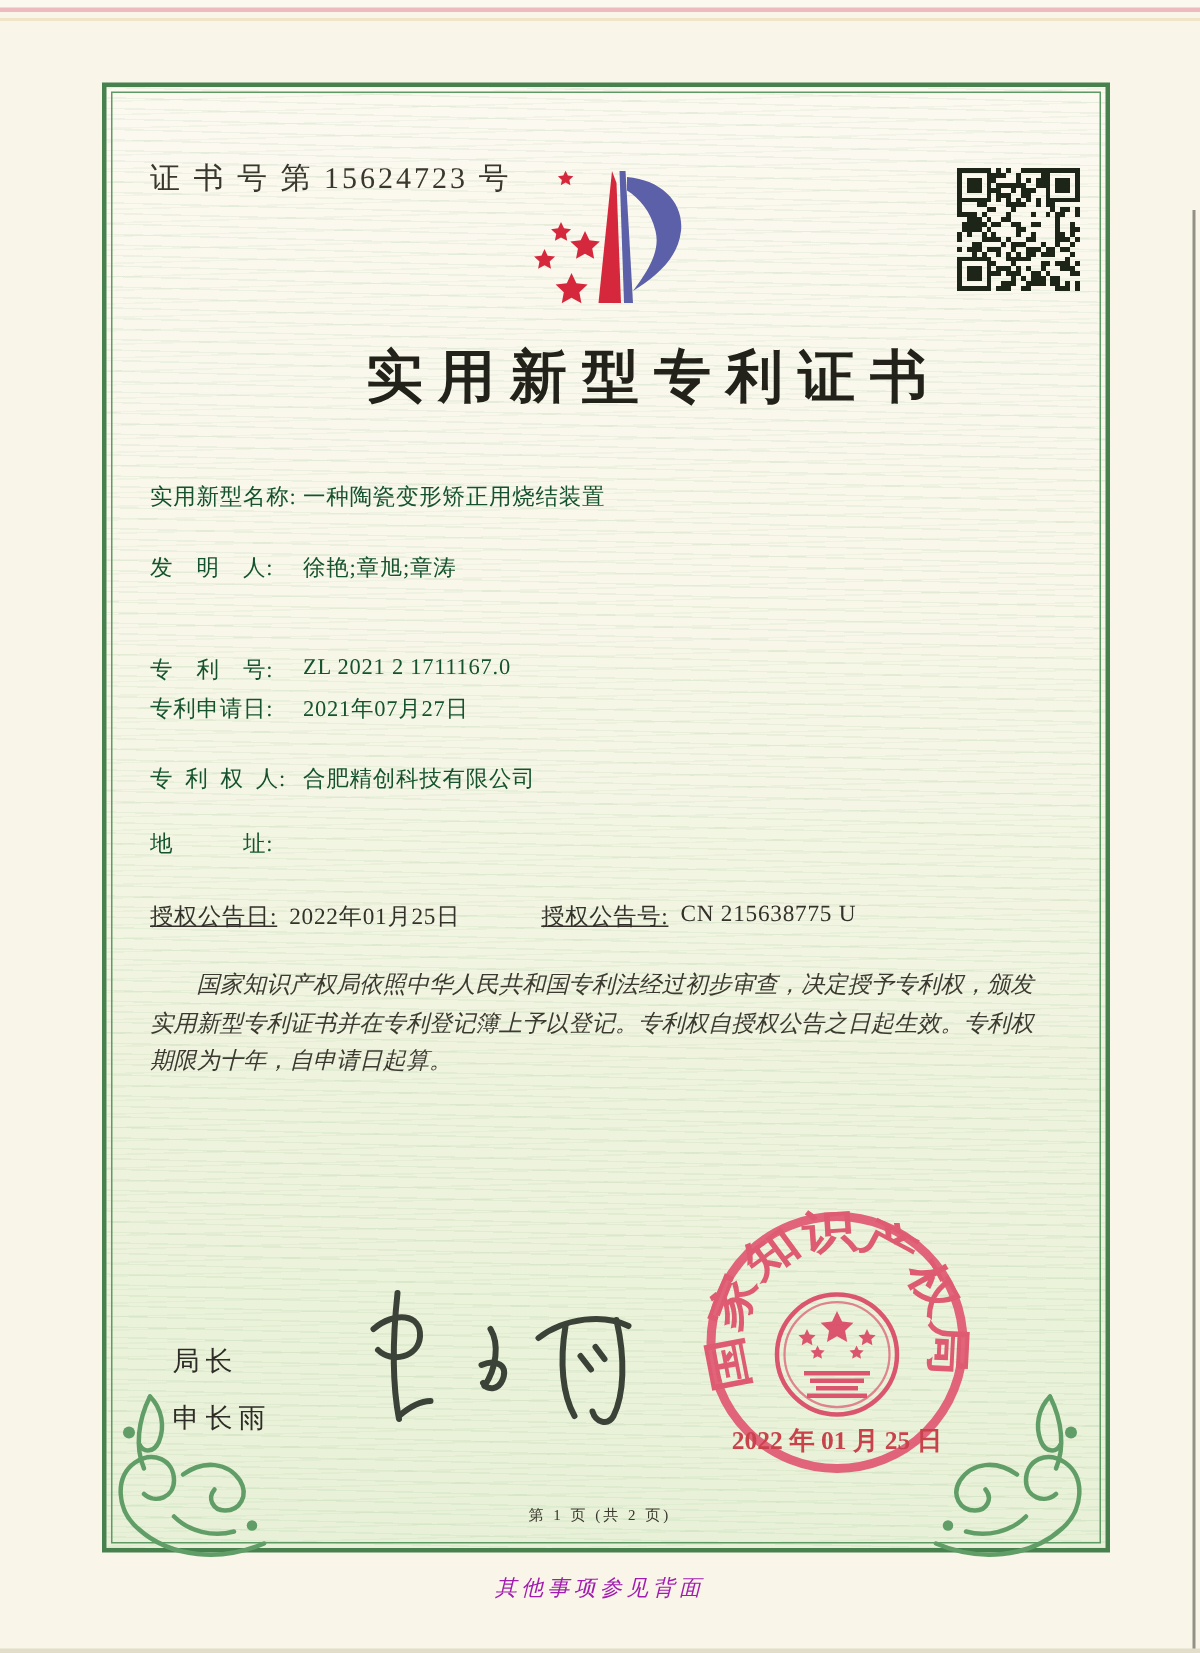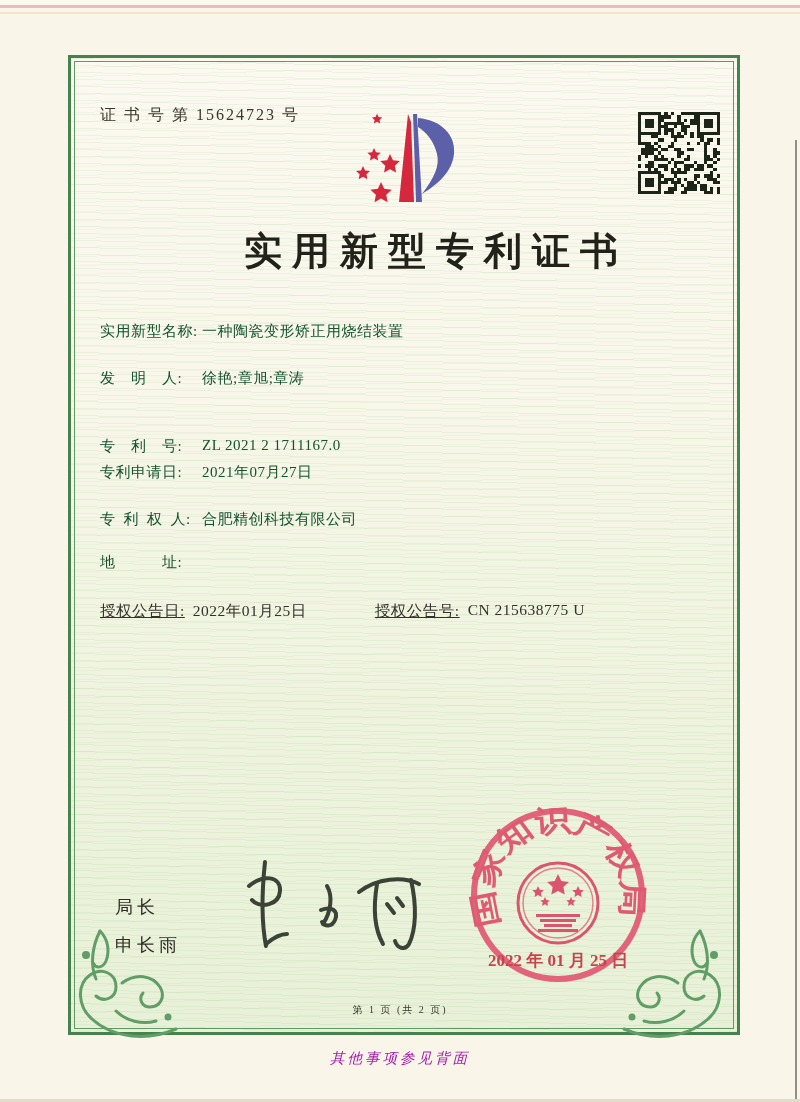--- a/index.html
+++ b/index.html
@@ -25,31 +25,31 @@
       linear-gradient(180deg,#fcf9f0 0%,#f8f7e9 35%,#eef3dd 70%,#e8f1d7 100%);
     border:3px solid #47824e;
     box-sizing:border-box;
   }
   .sheet::before{
     content:"";position:absolute;left:3px;top:3px;right:3px;bottom:3px;
     border:1px solid #5e9a64;pointer-events:none;
   }
   .abs{position:absolute;}
 
-  .cert-no{left:100px;top:105px;font-size:16px;letter-spacing:2px;color:#3a382e;}
+  .cert-no{left:100px;top:105px;font-size:20px;letter-spacing:2px;color:#3a382e;}
   .title{left:0;top:226px;width:800px;text-align:center;font-size:38px;font-weight:700;
          letter-spacing:10px;color:#23221a;padding-left:36px;}
 
   .frow{left:100px;display:flex;align-items:flex-start;font-size:15px;letter-spacing:.5px;color:#14532d;justify-content:center;}
   .frow .lbl{flex:0 0 100px;white-space:pre;}
   .frow .val{margin-left:2px;}
   .frow .val.wrap{max-width:478px;}
   .grant-row{left:100px;top:601px;display:flex;font-size:15.5px;letter-spacing:.5px;}
   .grant-row .pair{display:flex;}
-  .grant-row .pair+.pair{margin-left:68px;justify-content:flex-end;}
+  .grant-row .pair+.pair{margin-left:54px;justify-content:flex-end;}
   .grant-row .lbl{white-space:pre;text-decoration:underline;}
   .grant-row .val{margin-left:8px;}
 
   .paras{left:100px;top:644px;width:602px;font-size:15.5px;line-height:25.5px;
          font-style:italic;color:#3c3a30;}
   .paras p{margin:0;text-indent:2em;}
 
   .signoff{left:115px;top:888px;font-size:18px;letter-spacing:4px;color:#2e2c26;
            font-family:"Liberation Sans","DejaVu Sans",sans-serif;line-height:38px;}
   .sig-svg{left:235px;top:848px;}
@@ -442,20 +442,21 @@
     <span class="lbl">授权公告日:</span>
     <span class="val">2022年01月25日</span>
   </span>
   <span class="pair">
     <span class="lbl">授权公告号:</span>
     <span class="val">CN 215638775 U</span>
   </span>
 </div>
 
 <div class="abs paras">
+  <p>国家知识产权局依照中华人民共和国专利法经过初步审查，决定授予专利权，颁发实用新型专利证书并在专利登记簿上予以登记。专利权自授权公告之日起生效。专利权期限为十年，自申请日起算。</p>
 </div>
 
 <div class="abs signoff">
   <div>局长</div>
   <div>申长雨</div>
 </div>
 
 <svg class="abs sig-svg" width="190" height="110" viewBox="0 0 190 110">
   <g fill="none" stroke="#3b4237" stroke-width="4" stroke-linecap="round" stroke-linejoin="round">
     <path d="M30 14 C27 42 26 72 31 98"></path>

